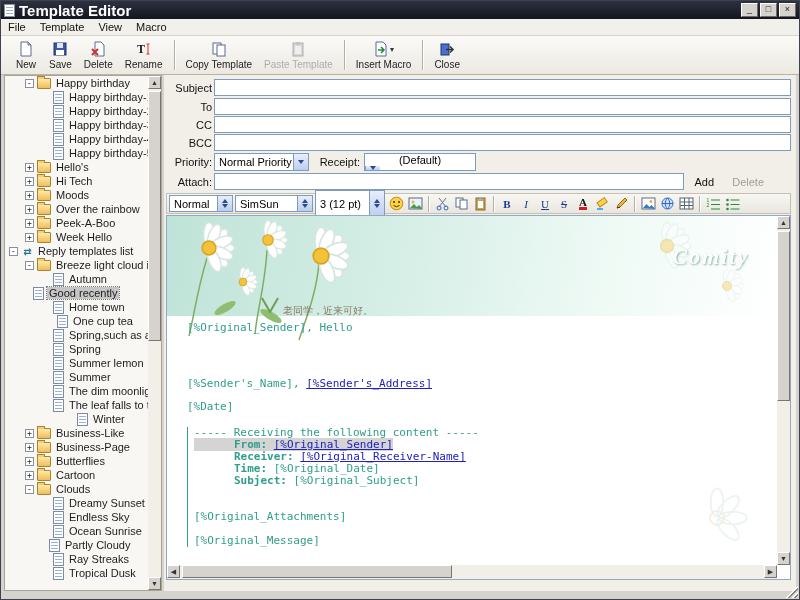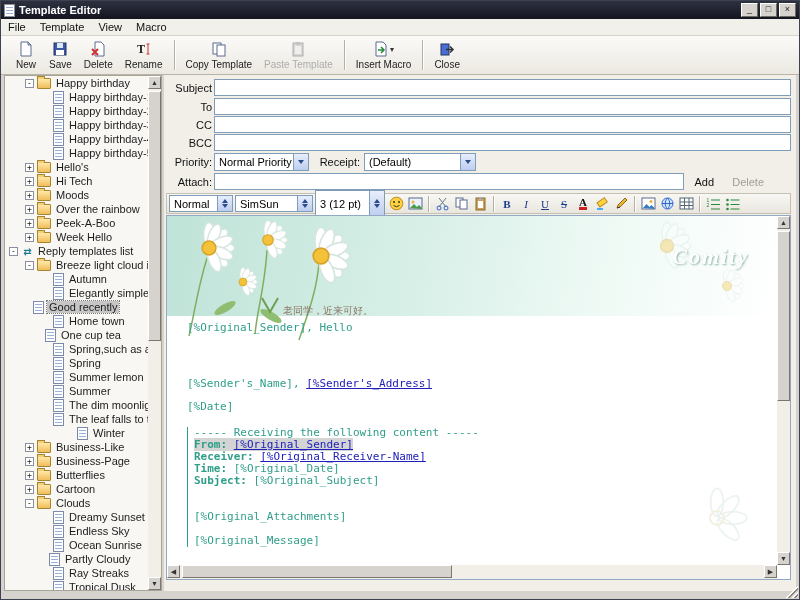--- a/index.html
+++ b/index.html
@@ -3,21 +3,21 @@
 <meta charset="utf-8">
 <style>
   html,body{margin:0;padding:0;background:#3a3a3a;font-family:"Liberation Sans","DejaVu Sans",sans-serif;}
   *{box-sizing:border-box;}
   .window{position:relative;width:800px;height:600px;background:#d6d3ce;border:1px solid #3c4250;overflow:hidden;}
 
   
   .titlebar{position:absolute;top:0;left:0;right:0;height:18px;background:linear-gradient(180deg,#2e3140,#13151f);display:flex;align-items:center;padding:0 3px;color:#fff;}
   .title-icon{width:11px;height:13px;background:#fff;border:1px solid #8a8f9c;margin-right:4px;position:relative;}
   .title-icon::before{content:"";position:absolute;left:1px;right:1px;top:2px;height:7px;background:repeating-linear-gradient(#9ab0d8 0 1px,transparent 1px 3px);}
-  .title-text{font-size:11px;font-weight:bold;flex:1;}
+  .title-text{font-size:15px;font-weight:bold;flex:1;}
   .cap-btn{width:17px;height:14px;margin-left:2px;background:#d6d3ce;border:1px solid;border-color:#fff #6e6a63 #6e6a63 #fff;font-size:9px;line-height:11px;text-align:center;color:#222;cursor:default;}
 
   
   .menubar{position:absolute;top:18px;left:0;right:0;height:17px;background:#f2f0ea;border-bottom:1px solid #d8d4c8;display:flex;align-items:center;font-size:11px;color:#111;}
   .menu-item{padding:1px 7px;}
 
   
   .toolbar{position:absolute;top:35px;left:0;right:0;height:39px;background:linear-gradient(180deg,#fbfaf8,#ece9e2);border-bottom:1px solid #b8b4a8;display:flex;align-items:center;padding-left:8px;}
   .tb-btn{display:flex;flex-direction:column;align-items:center;justify-content:center;min-width:34px;padding:1px 6px;height:36px;font-size:10px;color:#222;}
   .tb-btn .tb-top{display:flex;align-items:center;height:17px;}
@@ -73,21 +73,21 @@
   .g-fontcolor{color:#111;border-bottom:3px solid #cc2222;line-height:10px;font-weight:bold;font-family:"Liberation Serif",serif;}
 
   
   .body-frame{position:absolute;left:2px;top:140px;right:5px;bottom:11px;border:1px solid #93a8c2;background:#fff;}
   .email-body{position:absolute;left:0;top:0;right:13px;bottom:14px;overflow:hidden;background:#fff;}
   .email-banner{position:absolute;left:0;top:0;right:0;height:100px;background:linear-gradient(100deg,#bfe3d8 0%,#d7efe7 40%,#effaf5 72%,#ffffff 100%);}
   .brand{position:absolute;top:28px;right:28px;font-family:"Liberation Serif",serif;font-style:italic;font-weight:bold;font-size:22px;color:#fff;letter-spacing:2px;text-shadow:1px 1px 2px #8fb5aa;}
   .banner-caption{position:absolute;left:116px;top:88px;font-size:10px;color:#8a7663;}
   .body-line{position:absolute;left:20px;font:11px/12px "DejaVu Sans Mono",monospace;color:#2f9e8a;white-space:pre;}
   .body-line .link,.quote-line .link{color:#2020bb;text-decoration:underline;}
-  .body-line .bold,.quote-line .bold{font-weight:bold;}
+  .body-line .bold,.quote-line .bold{font-weight:bold;padding-left:40px;}
   .quote-block{position:absolute;left:20px;border-left:1px solid #2f9e8a;padding-left:6px;}
   .quote-line{height:12px;font:11px/12px "DejaVu Sans Mono",monospace;color:#2f9e8a;white-space:pre;}
   .quote-line.hl span{background:#d4d4d4;}
   .corner-art{position:absolute;right:25px;bottom:12px;opacity:.3;}
 
   .resize-grip{position:absolute;right:1px;bottom:1px;width:12px;height:12px;background:
     linear-gradient(135deg,transparent 0 50%,#fff 50% 58%,#8a867e 58% 66%,transparent 66% 75%,#fff 75% 83%,#8a867e 83% 91%,transparent 91%);}
 </style>
 </head>
 <body>
@@ -262,36 +262,31 @@
           <div class="tree-row" style="padding-left: 20px;">
             <span class="expander">-</span>
             <span class="folder-icon"></span>
             <span class="lbl">Breeze light cloud is thin</span>
           </div>
           <div class="tree-row" style="padding-left: 36px;">
             <span class="exp-spacer"></span>
             <span class="template-icon"></span>
             <span class="lbl">Autumn</span>
           </div>
-          <div class="tree-row" style="padding-left: 36px;">
-            <span class="exp-spacer"></span>
-            <span class="template-icon"></span>
-            <span class="lbl">Elegantly simple</span>
-          </div>
           <div class="tree-row selected" style="padding-left: 16px;">
             <span class="exp-spacer"></span>
             <span class="template-icon"></span>
             <span class="lbl">Good recently</span>
           </div>
           <div class="tree-row" style="padding-left: 36px;">
             <span class="exp-spacer"></span>
             <span class="template-icon"></span>
             <span class="lbl">Home town</span>
           </div>
-          <div class="tree-row" style="padding-left: 28px;">
+          <div class="tree-row" style="padding-left: 40px;">
             <span class="exp-spacer"></span>
             <span class="template-icon"></span>
             <span class="lbl">One cup tea</span>
           </div>
           <div class="tree-row" style="padding-left: 36px;">
             <span class="exp-spacer"></span>
             <span class="template-icon"></span>
             <span class="lbl">Spring,such as are...</span>
           </div>
           <div class="tree-row" style="padding-left: 36px;">
@@ -402,21 +397,21 @@
       <input class="frm-input" style="top: 59px;" value="">
 
       <span class="frm-label" style="top:81px;left:2px;">Priority:</span>
       <div class="combo" style="top:78px;left:50px;width:95px;">
         <span class="val">Normal Priority</span>
         <span class="arrow">
             <i class="tri-dn"></i>
           </span>
       </div>
       <span class="frm-label" style="top:81px;left:150px;">Receipt:</span>
-      <div class="combo" style="top:78px;left:200px;width:112px;">
+      <div class="combo" style="top:78px;left:200px;width:112px;flex-direction:column;">
         <span class="val">(Default)</span>
         <span class="arrow">
             <i class="tri-dn"></i>
           </span>
       </div>
 
       <span class="frm-label" style="top:101px;left:2px;">Attach:</span>
       <input class="frm-input" style="top: 98px; right: 112px;" value="">
       <span class="flat-btn" style="top:100px;right:78px;">Add</span>
       <span class="flat-btn disabled" style="top:100px;right:28px;">Delete</span>

